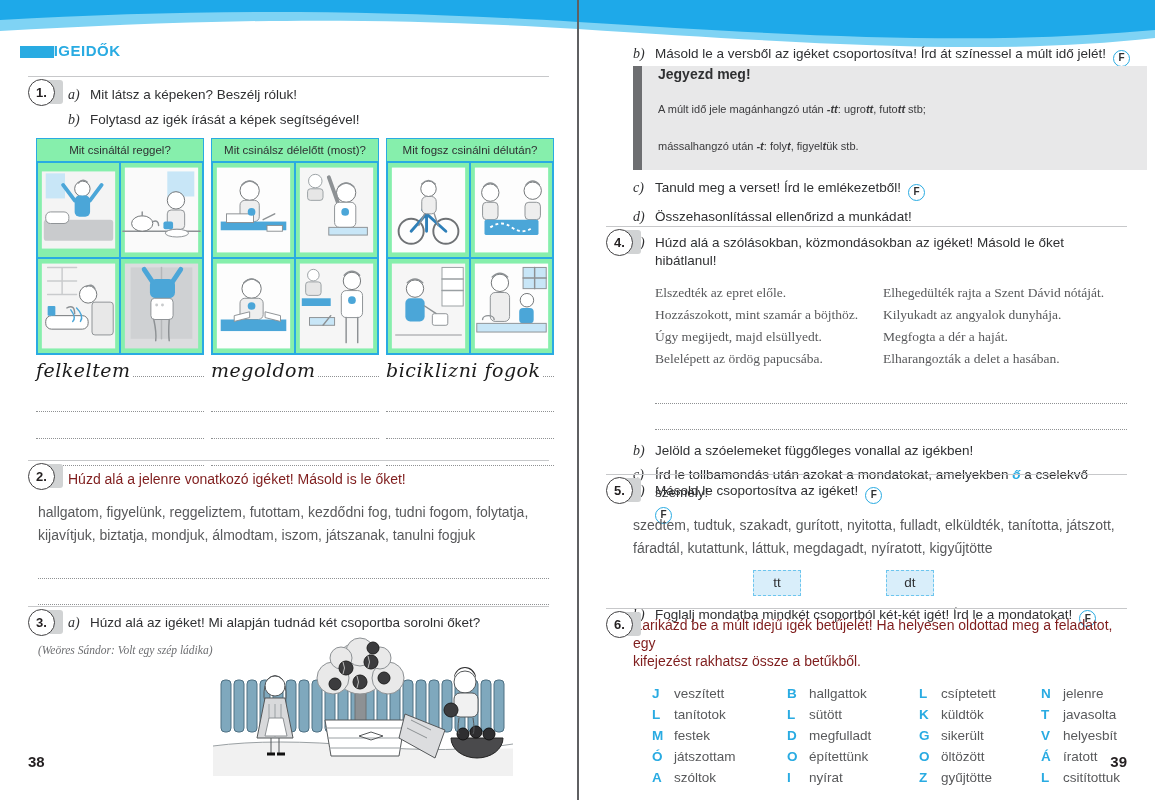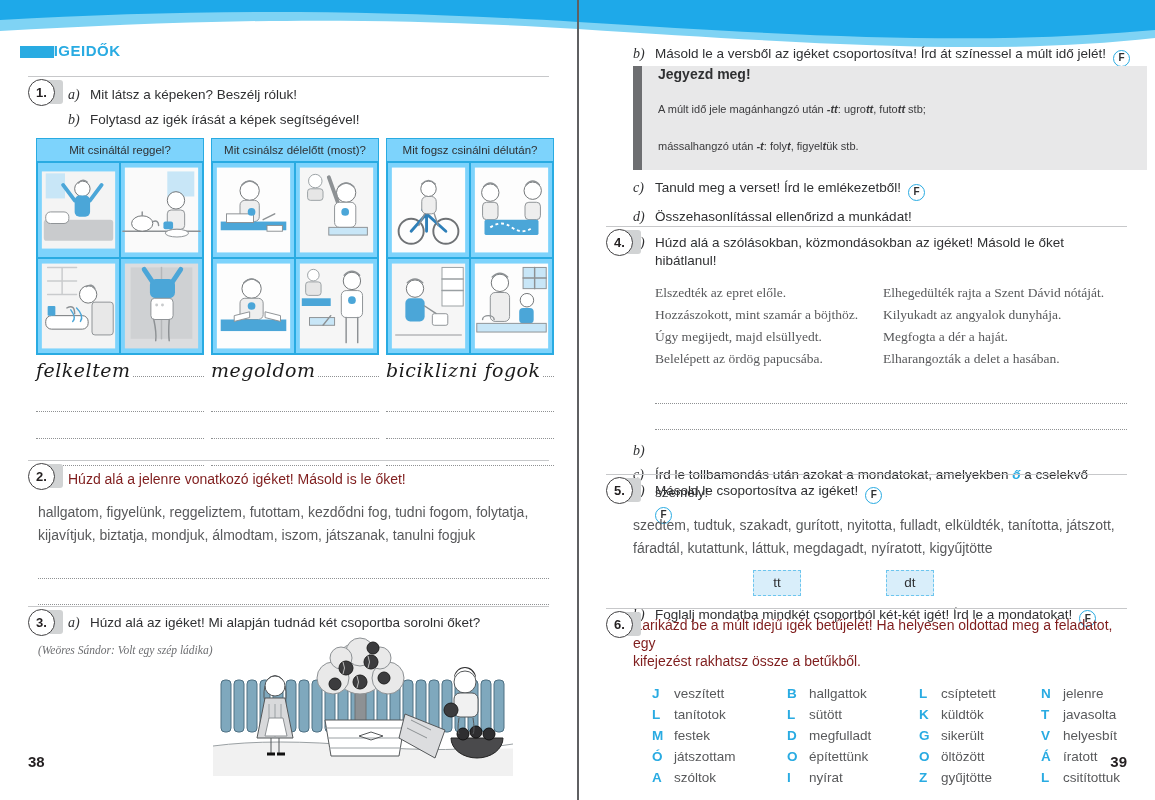--- a/index.html
+++ b/index.html
@@ -24,21 +24,21 @@
   .excontent{padding:8px 0 0 30px;}
   .instr{font-size:14px;line-height:18px;color:#7f1d1d;}
   .item-line{display:flex;gap:8px;font-size:13.5px;line-height:18px;color:#2f3032;margin-top:7px;}
   .lab{font-style:italic;font-family:"Liberation Serif",serif;font-size:14px;width:14px;flex:0 0 14px;}
   .fbadge{display:inline-flex;width:15px;height:15px;border:1.7px solid #29abe2;border-radius:50%;
           align-items:center;justify-content:center;font-weight:bold;font-size:10px;color:#2f3032;
           margin-left:7px;vertical-align:-3px;background:#fff;}
 
   
   .panels{display:grid;grid-template-columns:168px 168px 168px;gap:7px;margin-top:9px;}
-  .panel{border:1.5px solid #29abe2;background:#7dd3fc;}
+  .panel{border:1.5px solid #29abe2;background:#86efac;}
   .panel-header{border-bottom:1.5px solid #29abe2;text-align:center;font-size:11.5px;color:#2f3032;padding:5px 2px;}
   .cells{display:grid;grid-template-columns:1fr 1fr;}
   .cell{border:.8px solid #29abe2;height:94px;overflow:hidden;}
   .cell svg{display:block;width:100%;height:100%;}
   .answers{display:grid;grid-template-columns:168px 168px 168px;gap:7px;margin-top:4px;}
   .ansline{display:flex;align-items:baseline;height:26px;}
   .hand{font-family:"DejaVu Serif",serif;font-style:italic;font-size:19px;color:#1b1b1b;letter-spacing:.5px;white-space:nowrap;}
   .dotfill{flex:1;border-bottom:1.6px dotted #8f9193;margin-left:2px;height:14px;}
   .dotline{border-bottom:1.6px dotted #8f9193;height:26px;}
 
@@ -494,20 +494,21 @@
             <div>Megfogta a dér a haját.</div>
             <div>Elharangozták a delet a hasában.</div>
           </div>
         </div>
         <div class="dotblock" style="padding-left:22px;margin-top:8px;">
           <div class="dotline"></div>
           <div class="dotline"></div>
         </div>
         <div class="item-line" style="margin-top:12px;">
           <span class="lab">b)</span>
+          <span>Jelöld a szóelemeket függőleges vonallal az igékben!</span>
         </div>
         <div class="item-line" style="margin-top:6px;">
           <span class="lab">c)</span>
           <span><span><span>Írd le tollbamondás után azokat a mondatokat, amelyekben </span><span class="cyan-it">ő</span><span> a cselekvő személy!</span></span><br><span class="fbadge" style="margin-left:0;margin-top:3px;">F</span></span>
         </div>
       </div>
     </div>
 
     <div class="exercise" style="left:28px;top:474px;width:521px;">
       <div class="exrule"></div>

